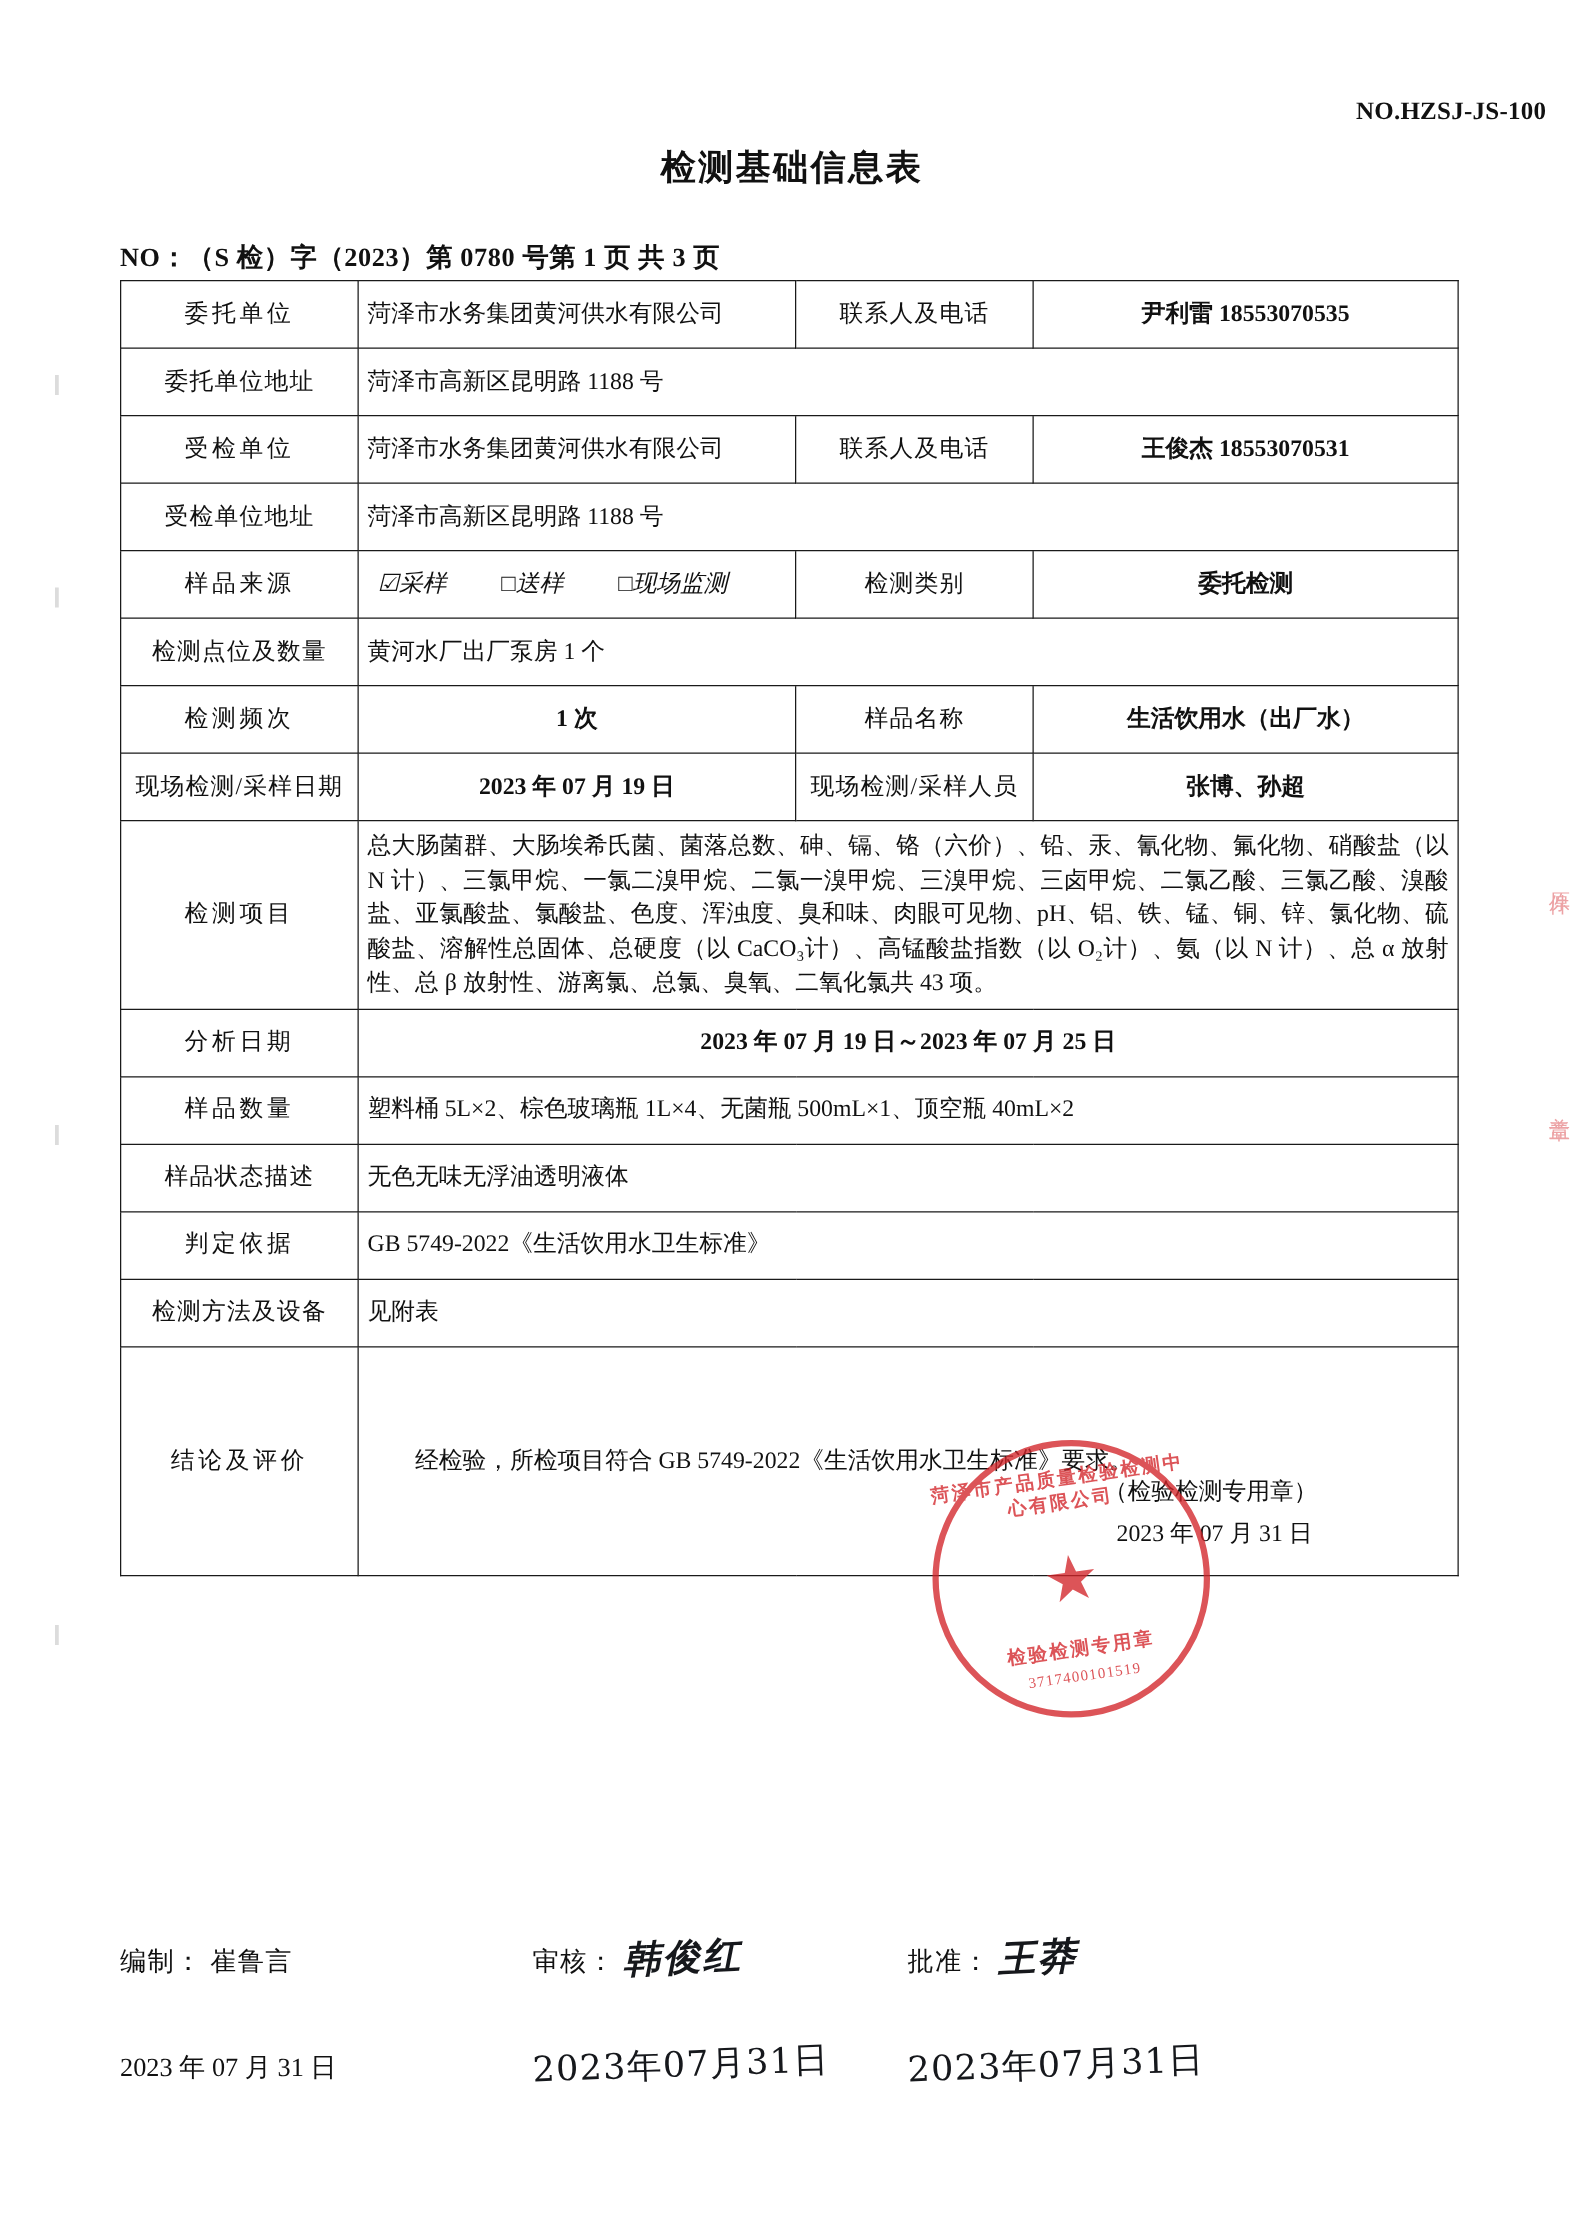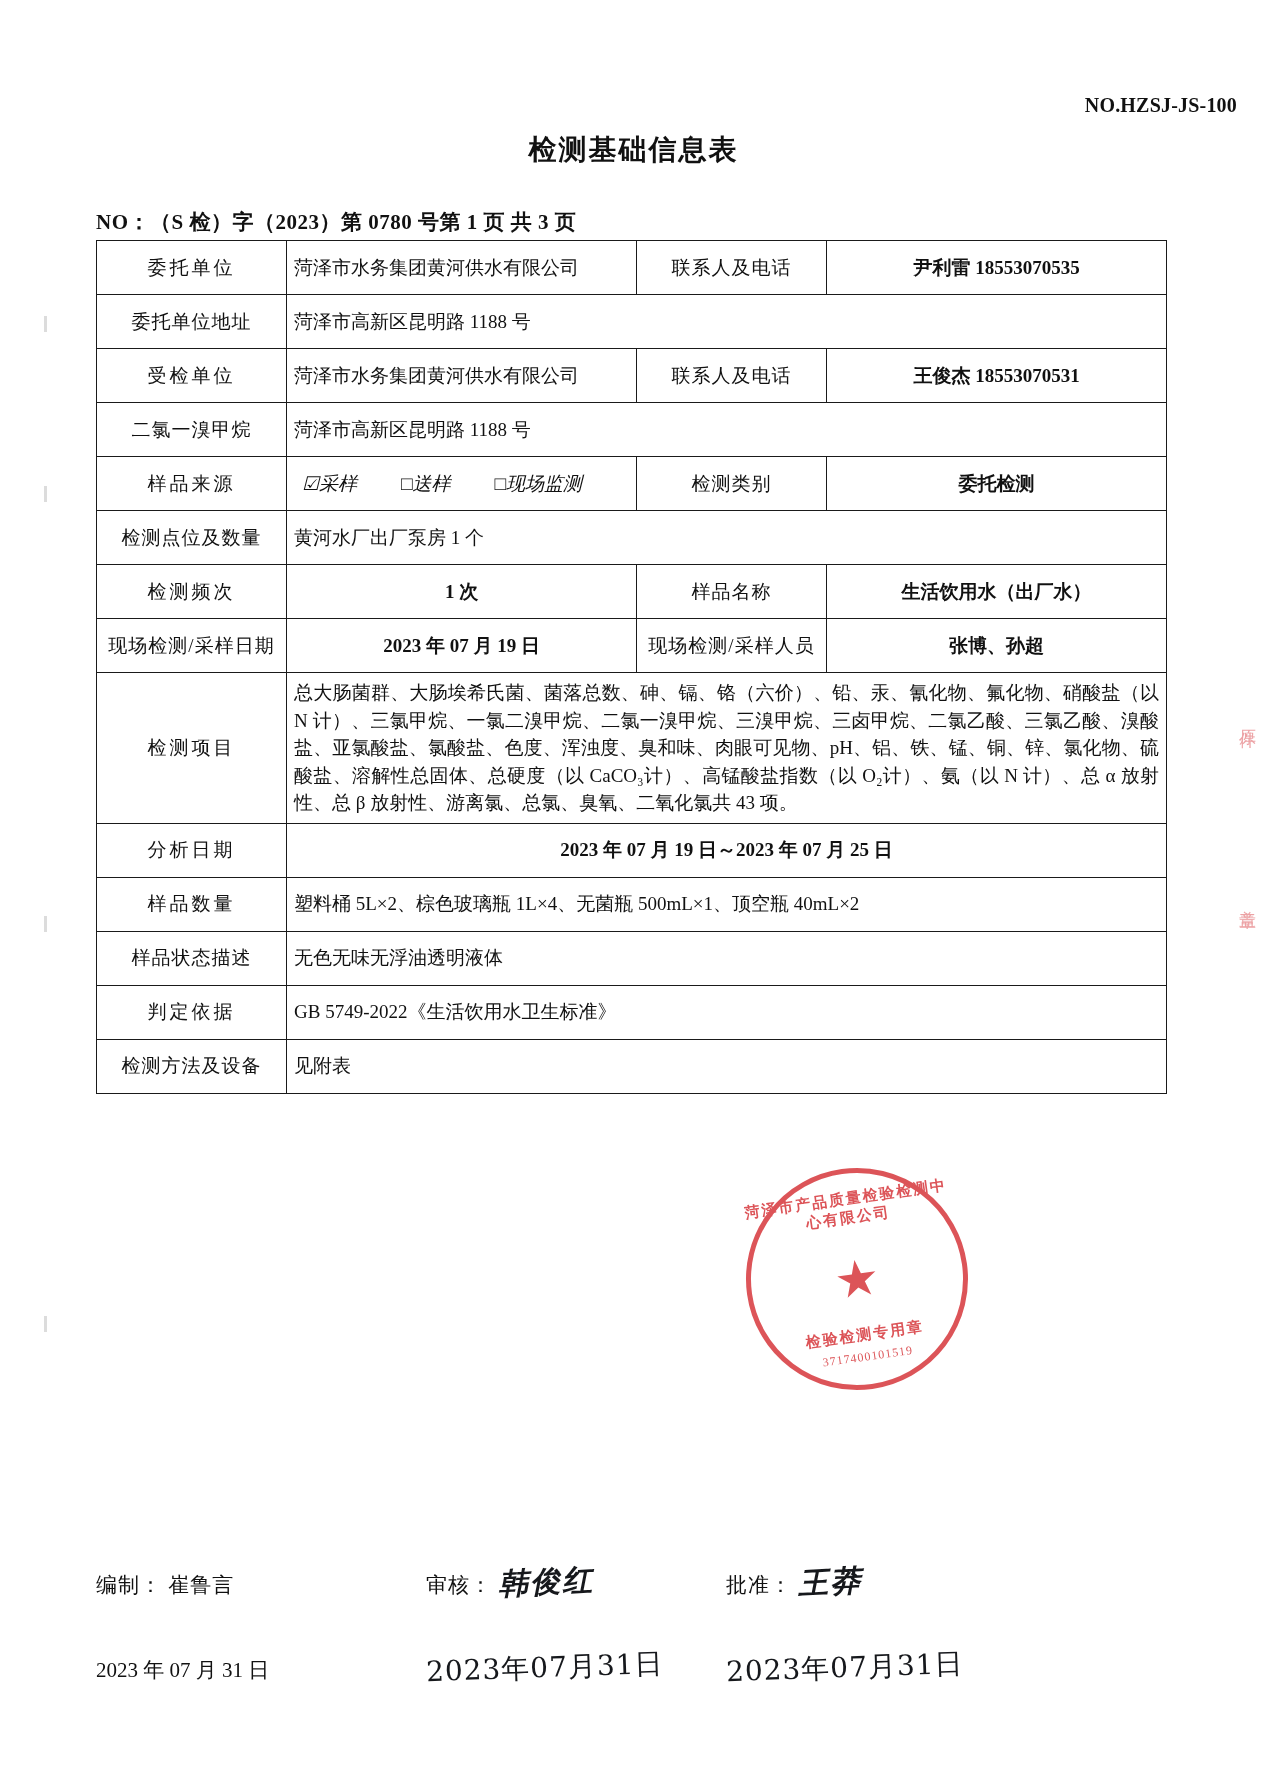--- a/index.html
+++ b/index.html
@@ -10,21 +10,21 @@
   body {
     width: 1267px;
     height: 1792px;
     position: relative;
     font-family: "Liberation Serif", "DejaVu Serif", serif;
     color: #111;
     overflow: hidden;
   }
   .page {
     position: absolute;
-    left: 0; top: 16px;
+    left: 0; top: 0;
     width: 1267px;
     height: 1376px;
   }
 
   
   .doc-no {
     position: absolute;
     right: 30px;
     top: 78px;
     font-size: 20px;
@@ -274,21 +274,21 @@
         <td class="lbl2">委托单位地址</td>
         <td class="val" colspan="3">菏泽市高新区昆明路 1188 号</td>
       </tr>
       <tr class="rowh">
         <td class="lbl">受检单位</td>
         <td class="val">菏泽市水务集团黄河供水有限公司</td>
         <td class="lbl2">联系人及电话</td>
         <td class="ctr">王俊杰 18553070531</td>
       </tr>
       <tr class="rowh">
-        <td class="lbl2">二氯一溴甲烷</td>
+        <td class="lbl2">受检单位地址</td>
         <td class="val" colspan="3">菏泽市高新区昆明路 1188 号</td>
       </tr>
       <tr class="rowh">
         <td class="lbl">样品来源</td>
         <td class="val">
           <div class="src-line">
             <span class="chk">☑采样</span>
             <span class="chk">□送样</span>
             <span class="chk">□现场监测</span>
           </div>
@@ -328,20 +328,28 @@
         <td class="lbl2">样品状态描述</td>
         <td class="val" colspan="3">无色无味无浮油透明液体</td>
       </tr>
       <tr class="rowh">
         <td class="lbl">判定依据</td>
         <td class="val" colspan="3">GB 5749-2022《生活饮用水卫生标准》</td>
       </tr>
       <tr class="rowh">
         <td class="lbl2">检测方法及设备</td>
         <td class="val" colspan="3">见附表</td>
+      </tr>
+      <tr>
+        <td class="lbl">结论及评价</td>
+        <td class="concl" colspan="3">
+          <div class="concl-text">经检验，所检项目符合 GB 5749-2022《生活饮用水卫生标准》要求。</div>
+          <div class="seal-label">（检验检测专用章）</div>
+          <div class="seal-date">2023 年 07 月 31 日</div>
+        </td>
       </tr>
     </tbody>
   </table>
 
   <div class="seal">
     <div class="arc-top">菏泽市产品质量检验检测中心有限公司</div>
     <div class="star">★</div>
     <div class="arc-bottom">检验检测专用章</div>
     <div class="seal-code">3717400101519</div>
   </div>

